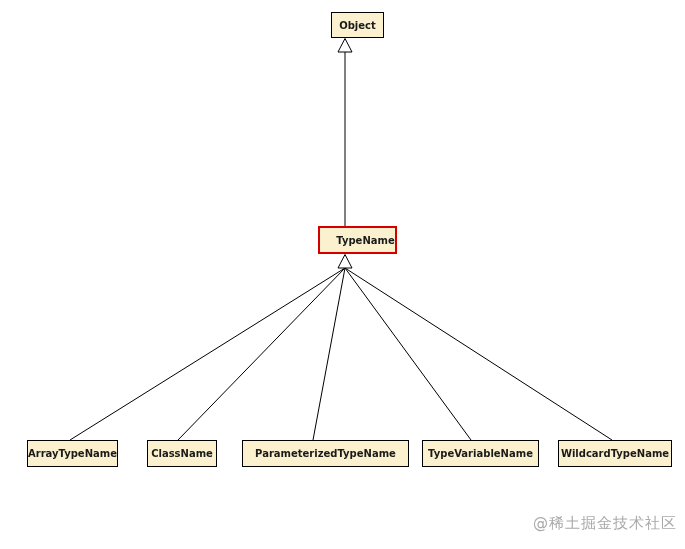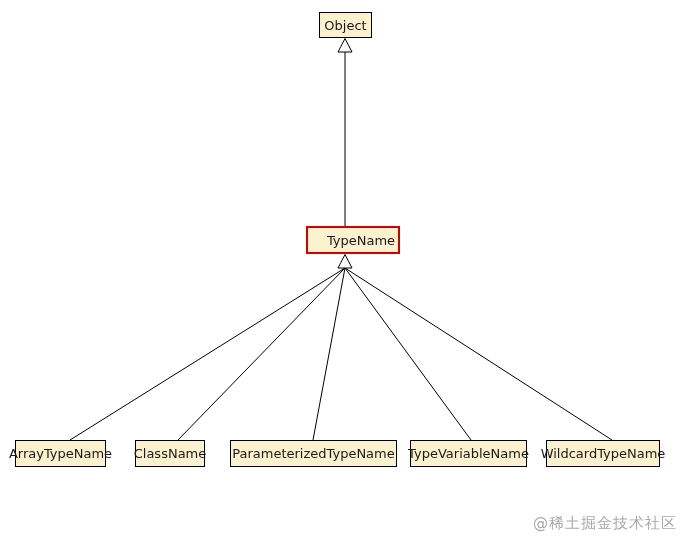--- a/index.html
+++ b/index.html
@@ -25,28 +25,29 @@
     left: 0; top: 0;
   }
   .node {
     position: absolute;
     box-sizing: border-box;
     background: var(--node-fill, #FBF1CE);
     border: 1px solid var(--node-border, #000000);
     display: flex;
     align-items: center;
     justify-content: center;
-    font-weight: normal;
-    font-size: 13px;
+    font-weight: bold;
+    font-size: 10px;
     color: #1a1a1a;
     white-space: nowrap;
     cursor: pointer;
+    margin-left: 12px;
   }
   .node--root   { left: 319px; top: 12px;  width: 53px;  height: 26px; }
-  .node--center { left: 306px; top: 226px; width: 94px;  height: 28px;
+  .node--center { left: 306px; top: 226px; width: 79px;  height: 28px;
                   border: 2px solid var(--highlight-border, #D40000); padding-left: 16px; }
   .node--child  { top: 440px; height: 27px; }
   .child-0 { left: 15px;  width: 91px; }
   .child-1 { left: 135px; width: 70px;  }
   .child-2 { left: 230px; width: 167px; text-align: center; }
   .child-3 { left: 410px; width: 117px; text-align: right; }
   .child-4 { left: 546px; width: 114px; }
   .watermark {
     position: absolute;
     right: 8px;

